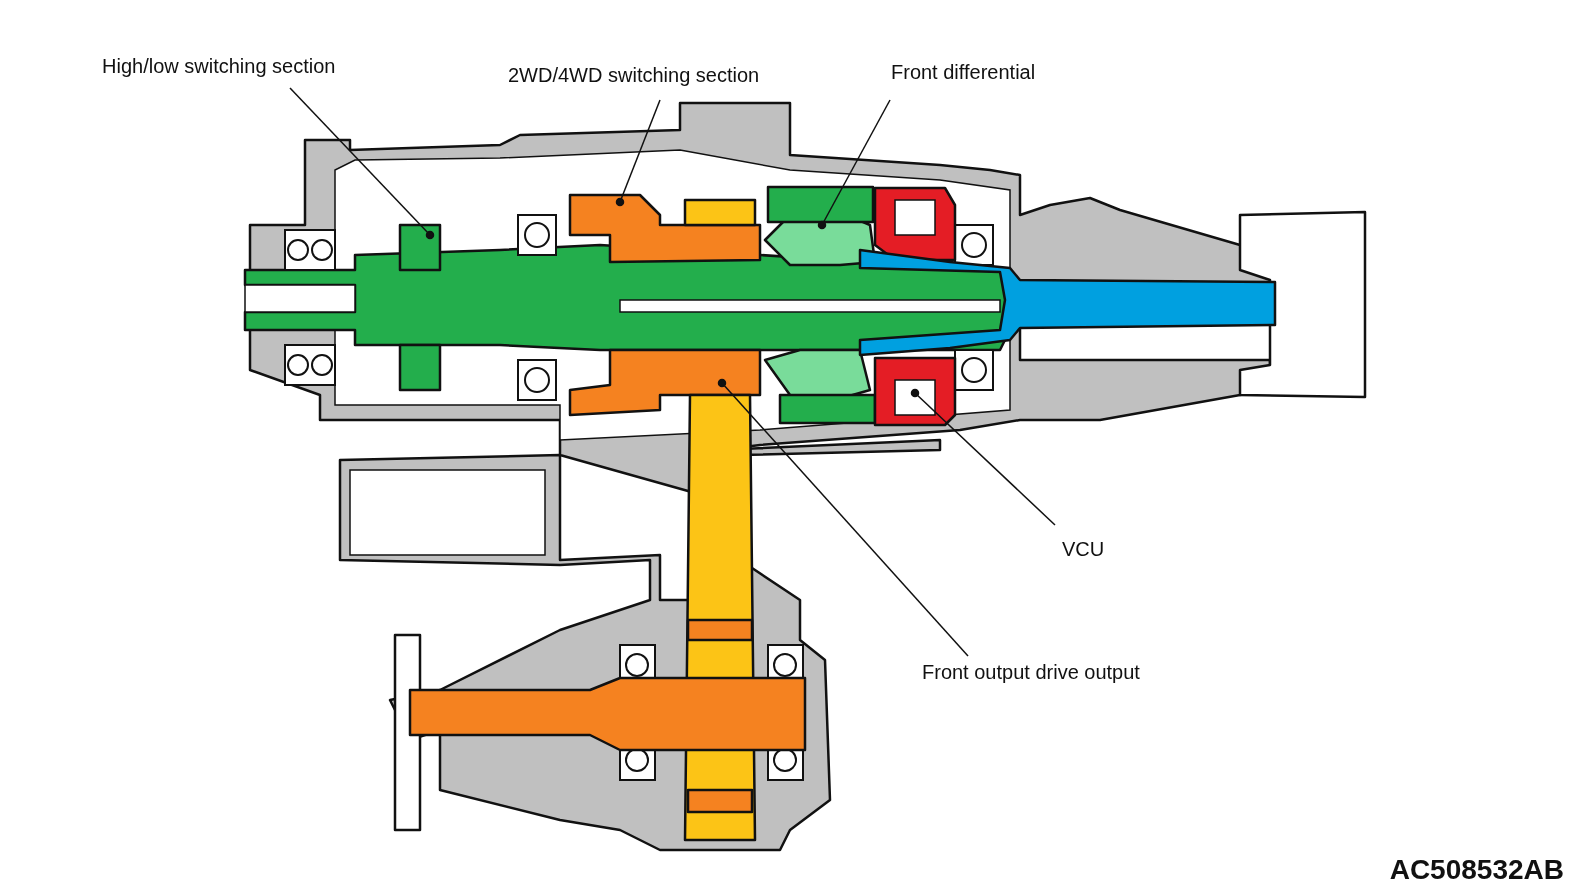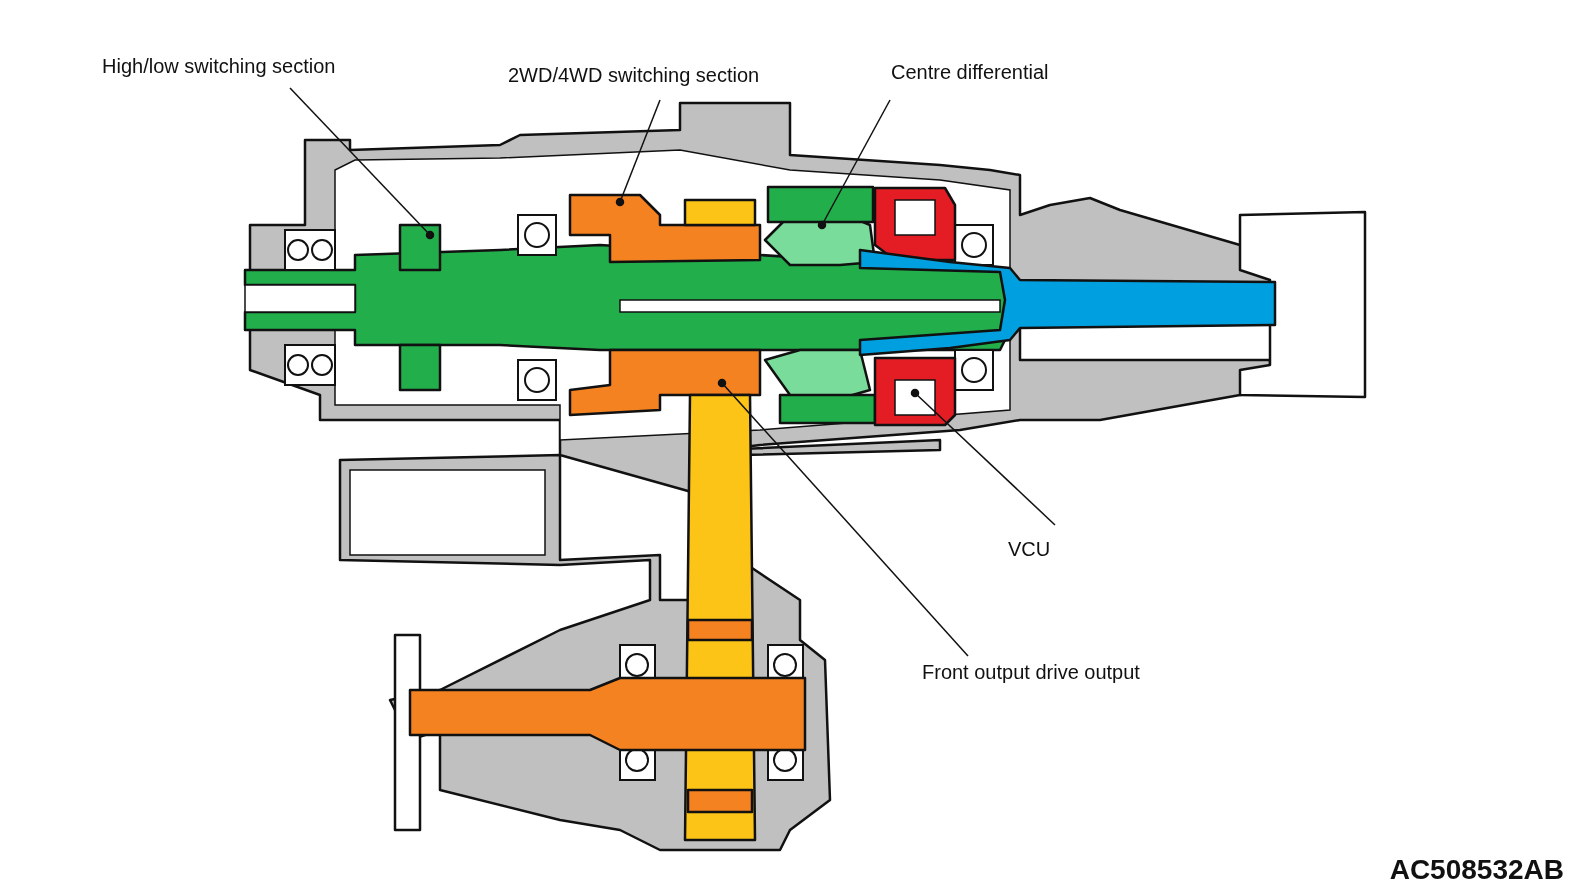--- a/index.html
+++ b/index.html
@@ -86,16 +86,16 @@
       <circle cx="822" cy="225" r="3.5"></circle>
     <line x1="1055" y1="525" x2="915" y2="393"></line>
       <circle cx="915" cy="393" r="3.5"></circle>
     <line x1="968" y1="656" x2="722" y2="383"></line>
       <circle cx="722" cy="383" r="3.5"></circle>
   </g>
 </svg>
 
 <div class="label" style="left:102px;top:56px;">High/low switching section</div>
 <div class="label" style="left:508px;top:65px;">2WD/4WD switching section</div>
-<div class="label" style="left:891px;top:62px;">Centre differential</div>
-<div class="label" style="left:1008px;top:539px;">VCU</div>
+<div class="label" style="left:891px;top:62px;">Front differential</div>
+<div class="label" style="left:1062px;top:539px;">VCU</div>
 <div class="label" style="left:922px;top:662px;">Front output drive output</div>
 <div class="code">AC508532AB</div>
 
 </body></html>

